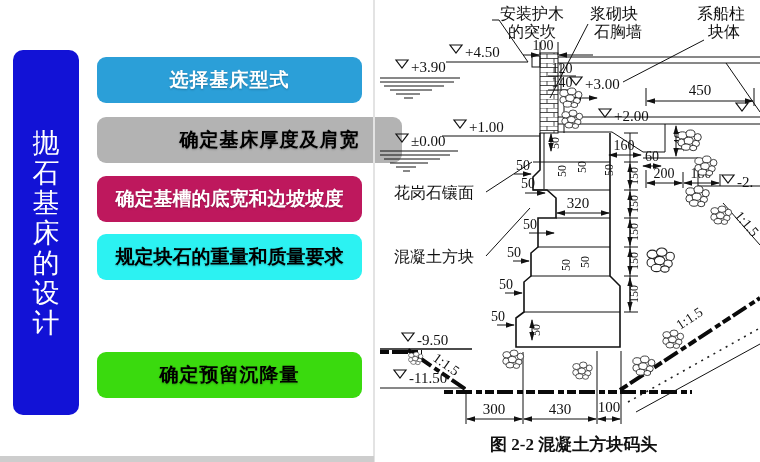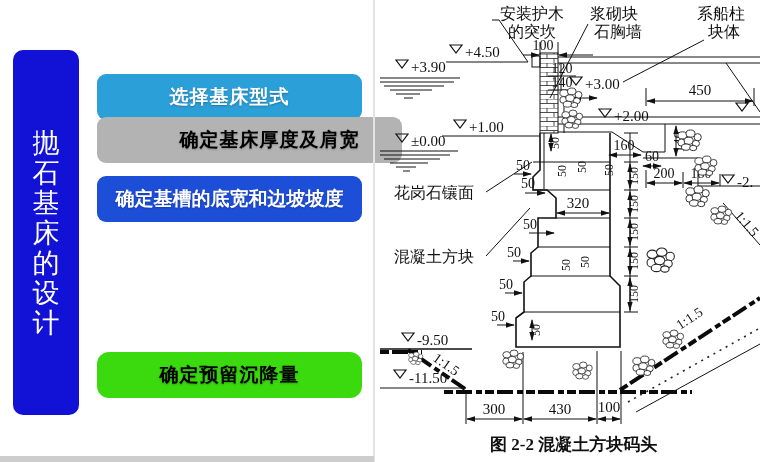--- a/index.html
+++ b/index.html
@@ -38,24 +38,25 @@
   <div id="sidebar-bar" style="background:#1212d6;">
     <span class="ch">抛</span>
     <span class="ch">石</span>
     <span class="ch">基</span>
     <span class="ch">床</span>
     <span class="ch">的</span>
     <span class="ch">设</span>
     <span class="ch">计</span>
   </div>
 
-  <div class="flow-step" style="background:#2b9fd8;color:#ffffff;top:74px;">选择基床型式</div>
+  <div class="flow-step" style="background:#2b9fd8;color:#ffffff;top:57px;">选择基床型式</div>
   <div class="flow-step" style="background:#b3b3b3;color:#000000;top:117px;padding-left:40px;">确定基床厚度及肩宽</div>
-  <div class="flow-step" style="background:#1d4ed8;color:#ffffff;top:176px;letter-spacing:0;">确定基槽的底宽和边坡坡度</div>
-  <div class="flow-step" style="background:#3ada0e;color:#000000;top:352px;border-radius:12px;">确定预留沉降量</div>
+  <div class="flow-step" style="background:#be185d;color:#ffffff;top:176px;letter-spacing:0;">确定基槽的底宽和边坡坡度</div>
+  <div class="flow-step" style="background:#2cf2f2;color:#000000;top:234px;letter-spacing:0;">规定块石的重量和质量要求</div>
+  <div class="flow-step" style="background:#3ada0e;color:#000000;top:352px;">确定预留沉降量</div>
 
   <div id="divider"></div>
   <div id="bottom-strip"></div>
 
   <div id="diagram">
   <svg width="380" height="462" viewBox="0 0 380 462">
     <defs>
       <marker id="ar" viewBox="0 0 10 6" refX="9" refY="3" markerWidth="9" markerHeight="5.5" orient="auto-start-reverse">
             <path d="M0,0 L10,3 L0,6 z" fill="#111"></path>
           </marker>

